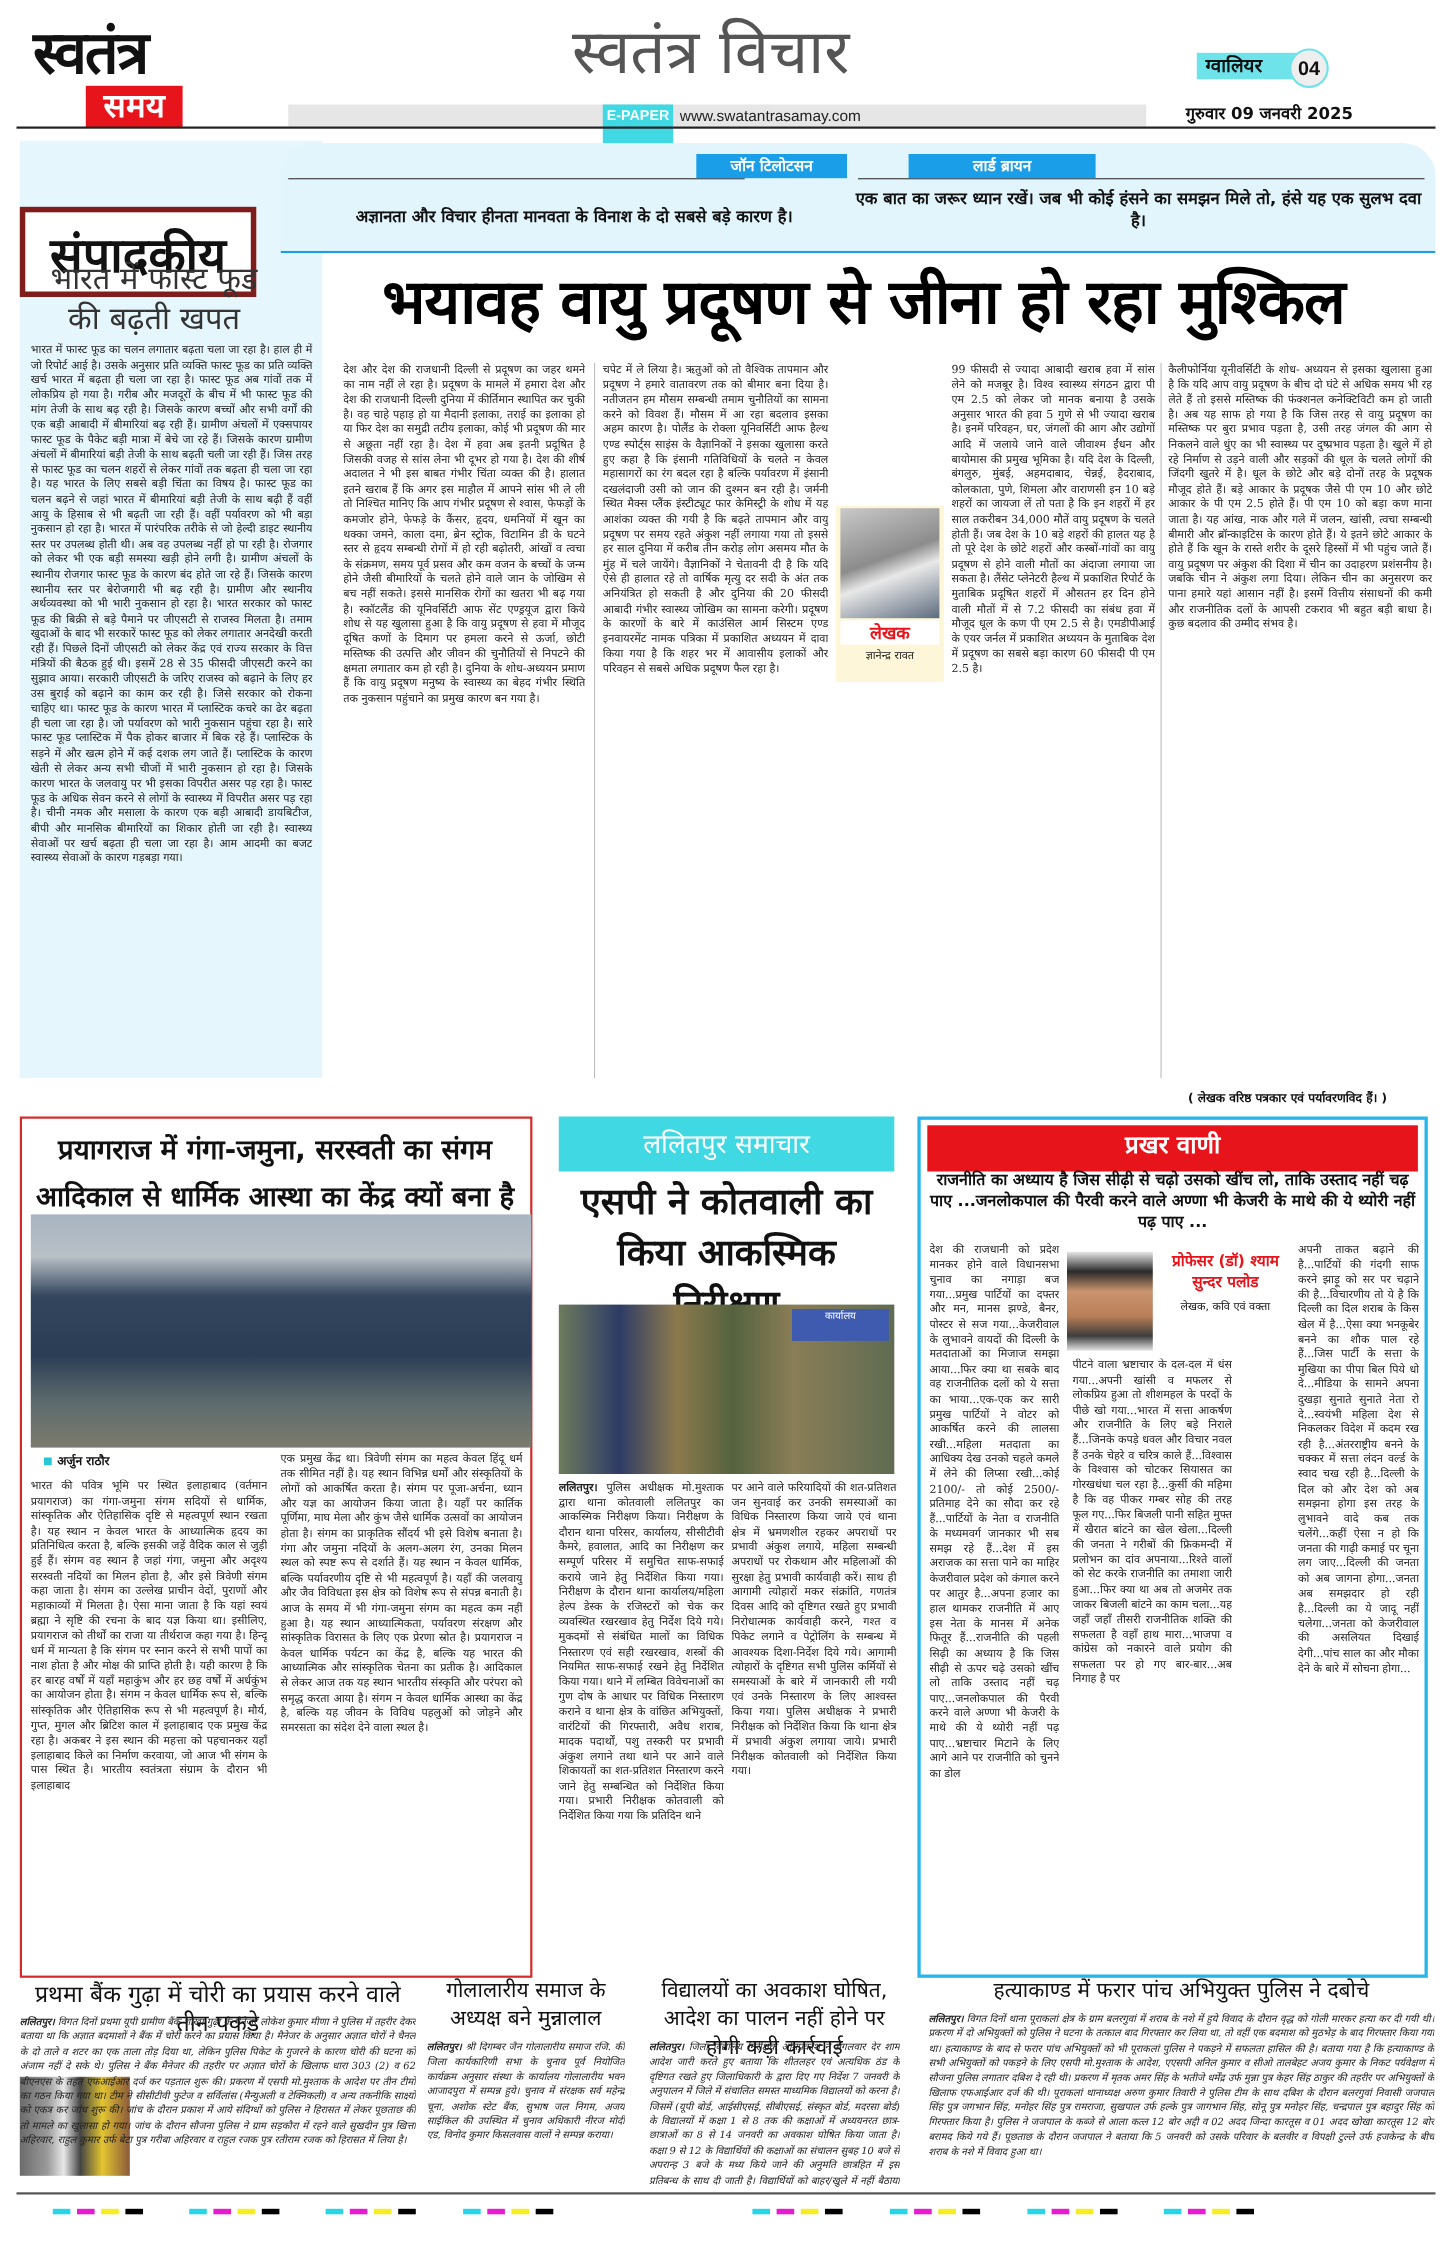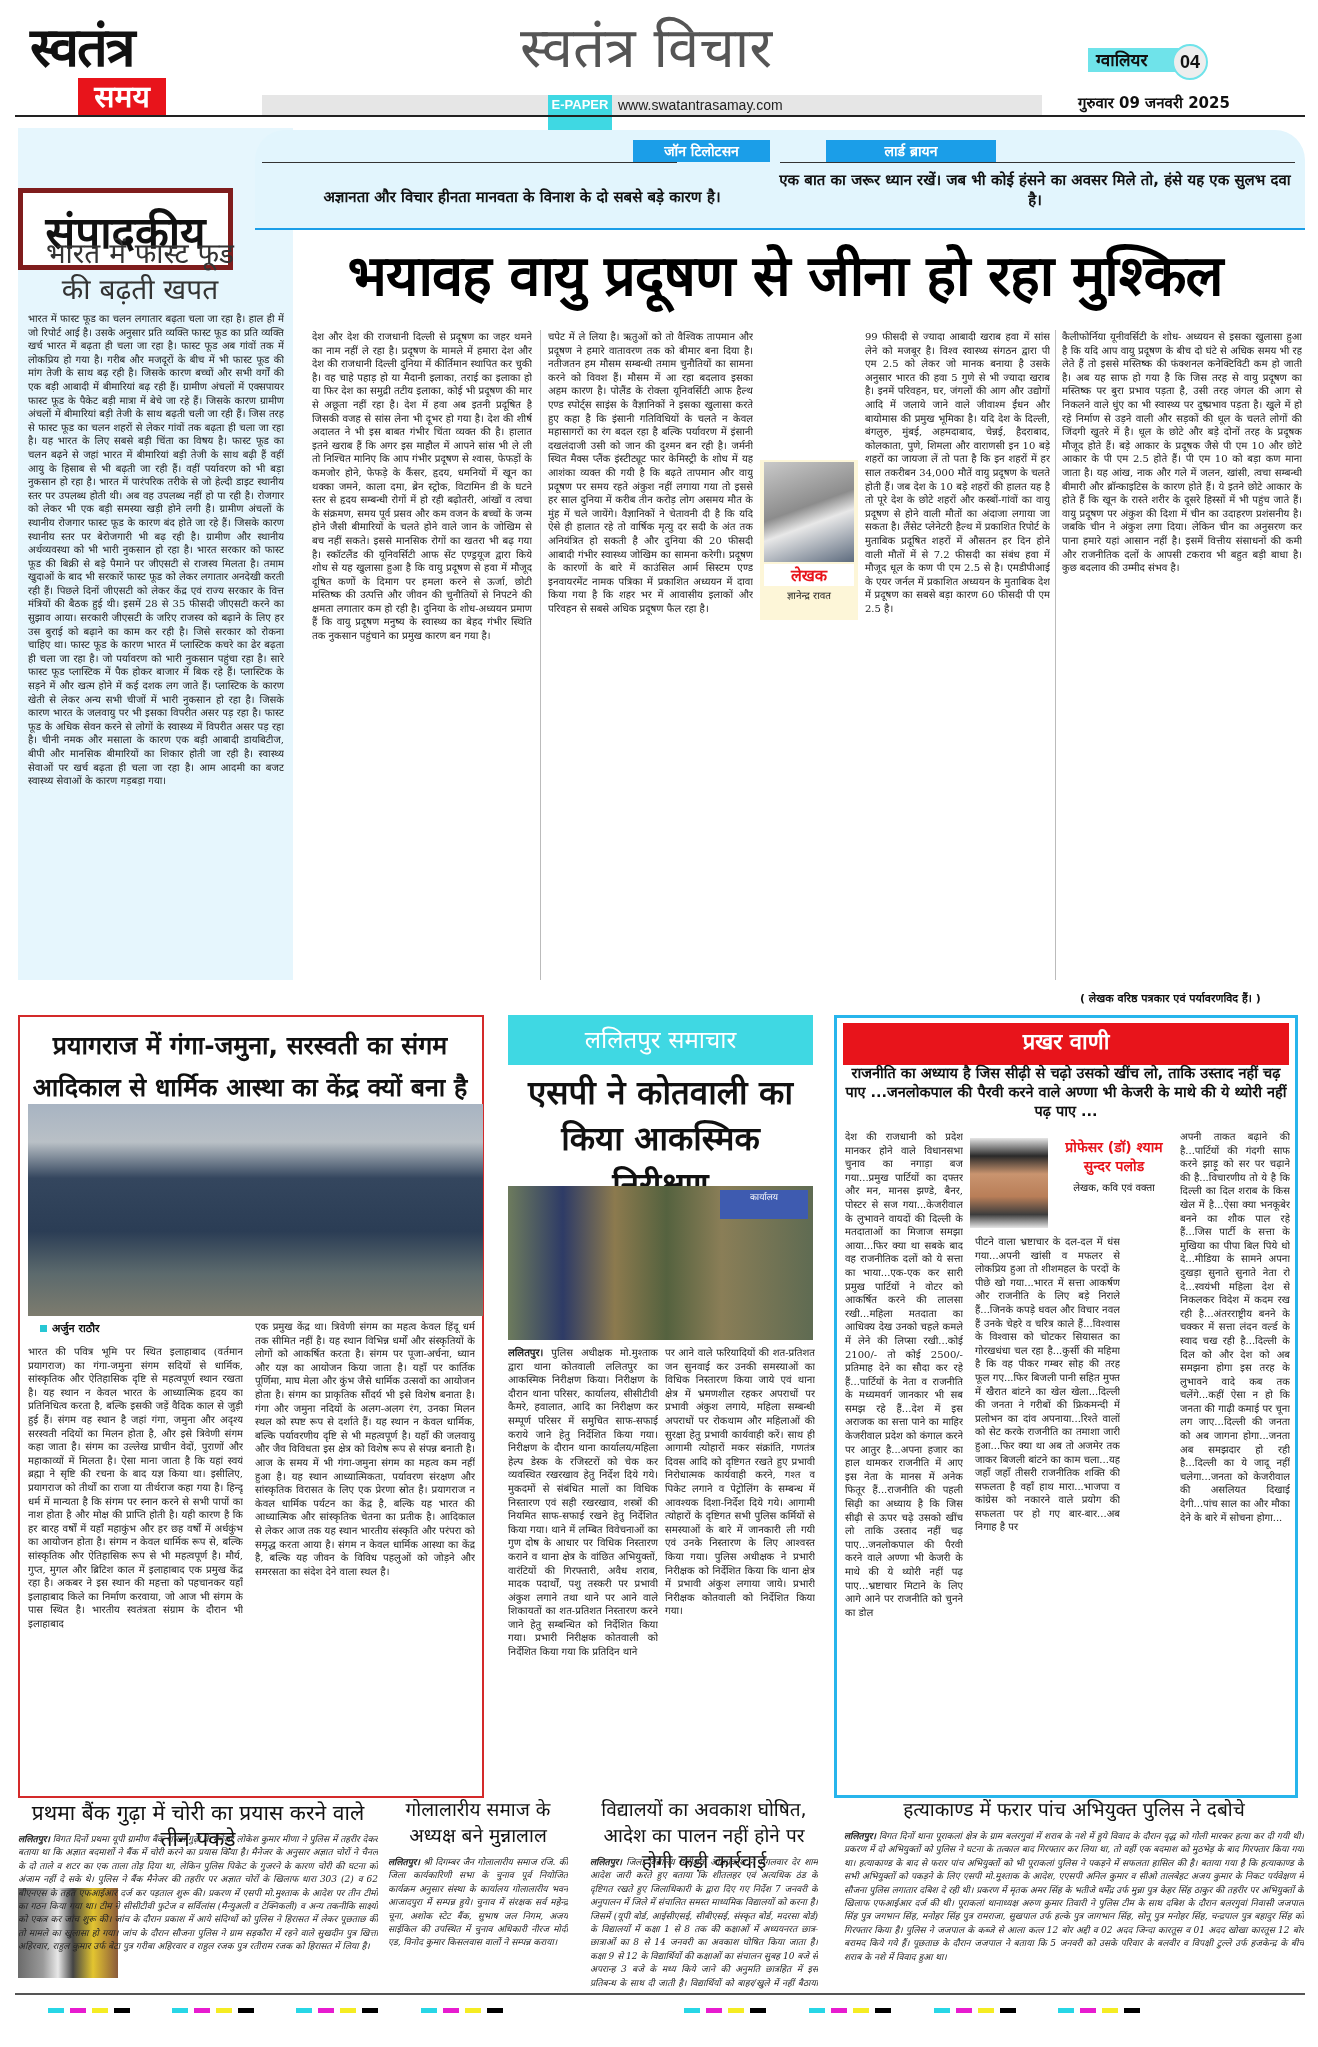--- a/index.html
+++ b/index.html
@@ -85,21 +85,21 @@
 <div class="abs edit-box">संपादकीय</div>
 <div class="abs edit-heading">भारत में फास्ट फूड की बढ़ती खपत</div>
 <div class="abs col-text" style="left:28px;top:312px;width:256px;height:660px;">भारत में फास्ट फूड का चलन लगातार बढ़ता चला जा रहा है। हाल ही में जो रिपोर्ट आई है। उसके अनुसार प्रति व्यक्ति फास्ट फूड का प्रति व्यक्ति खर्च भारत में बढ़ता ही चला जा रहा है। फास्ट फूड अब गांवों तक में लोकप्रिय हो गया है। गरीब और मजदूरों के बीच में भी फास्ट फूड की मांग तेजी के साथ बढ़ रही है। जिसके कारण बच्चों और सभी वर्गों की एक बड़ी आबादी में बीमारियां बढ़ रही हैं। ग्रामीण अंचलों में एक्सपायर फास्ट फूड के पैकेट बड़ी मात्रा में बेचे जा रहे हैं। जिसके कारण ग्रामीण अंचलों में बीमारियां बड़ी तेजी के साथ बढ़ती चली जा रही हैं। जिस तरह से फास्ट फूड का चलन शहरों से लेकर गांवों तक बढ़ता ही चला जा रहा है। यह भारत के लिए सबसे बड़ी चिंता का विषय है। फास्ट फूड का चलन बढ़ने से जहां भारत में बीमारियां बड़ी तेजी के साथ बढ़ी हैं वहीं आयु के हिसाब से भी बढ़ती जा रही हैं। वहीं पर्यावरण को भी बड़ा नुकसान हो रहा है। भारत में पारंपरिक तरीके से जो हेल्दी डाइट स्थानीय स्तर पर उपलब्ध होती थी। अब वह उपलब्ध नहीं हो पा रही है। रोजगार को लेकर भी एक बड़ी समस्या खड़ी होने लगी है। ग्रामीण अंचलों के स्थानीय रोजगार फास्ट फूड के कारण बंद होते जा रहे हैं। जिसके कारण स्थानीय स्तर पर बेरोजगारी भी बढ़ रही है। ग्रामीण और स्थानीय अर्थव्यवस्था को भी भारी नुकसान हो रहा है। भारत सरकार को फास्ट फूड की बिक्री से बड़े पैमाने पर जीएसटी से राजस्व मिलता है। तमाम खुदाओं के बाद भी सरकारें फास्ट फूड को लेकर लगातार अनदेखी करती रही हैं। पिछले दिनों जीएसटी को लेकर केंद्र एवं राज्य सरकार के वित्त मंत्रियों की बैठक हुई थी। इसमें 28 से 35 फीसदी जीएसटी करने का सुझाव आया। सरकारी जीएसटी के जरिए राजस्व को बढ़ाने के लिए हर उस बुराई को बढ़ाने का काम कर रही है। जिसे सरकार को रोकना चाहिए था। फास्ट फूड के कारण भारत में प्लास्टिक कचरे का ढेर बढ़ता ही चला जा रहा है। जो पर्यावरण को भारी नुकसान पहुंचा रहा है। सारे फास्ट फूड प्लास्टिक में पैक होकर बाजार में बिक रहे हैं। प्लास्टिक के सड़ने में और खत्म होने में कई दशक लग जाते हैं। प्लास्टिक के कारण खेती से लेकर अन्य सभी चीजों में भारी नुकसान हो रहा है। जिसके कारण भारत के जलवायु पर भी इसका विपरीत असर पड़ रहा है। फास्ट फूड के अधिक सेवन करने से लोगों के स्वास्थ्य में विपरीत असर पड़ रहा है। चीनी नमक और मसाला के कारण एक बड़ी आबादी डायबिटीज, बीपी और मानसिक बीमारियों का शिकार होती जा रही है। स्वास्थ्य सेवाओं पर खर्च बढ़ता ही चला जा रहा है। आम आदमी का बजट स्वास्थ्य सेवाओं के कारण गड़बड़ा गया।</div>
 
 <div class="abs quote-panel"></div>
 <div class="abs quote-line" style="left:262px;top:162px;width:415px;"></div>
 <div class="abs quote-tag" style="left:633px;top:140px;width:137px;">जॉन टिलोटसन</div>
 <div class="abs quote-text" style="left:262px;top:170px;width:520px;margin-top:17px;">अज्ञानता और विचार हीनता मानवता के विनाश के दो सबसे बड़े कारण है।</div>
 <div class="abs quote-line" style="left:780px;top:162px;width:515px;"></div>
 <div class="abs quote-tag" style="left:798px;top:140px;width:170px;margin-left:28px;">लार्ड ब्रायन</div>
-<div class="abs quote-text" style="left:770px;top:170px;width:530px;">एक बात का जरूर ध्यान रखें। जब भी कोई हंसने का अवसर मिले तो, हंसे यह एक सुलभ दवा है।</div>
+<div class="abs quote-text" style="left:770px;top:170px;width:530px;">एक बात का जरूर ध्यान रखें। जब भी कोई हंसने का समझन मिले तो, हंसे यह एक सुलभ दवा है।</div>
 
 <div class="abs main-headline">भयावह वायु प्रदूषण से जीना हो रहा मुश्किल</div>
 <div class="abs col-text" style="left:312px;top:330px;width:220px;height:650px;">देश और देश की राजधानी दिल्ली से प्रदूषण का जहर थमने का नाम नहीं ले रहा है। प्रदूषण के मामले में हमारा देश और देश की राजधानी दिल्ली दुनिया में कीर्तिमान स्थापित कर चुकी है। वह चाहे पहाड़ हो या मैदानी इलाका, तराई का इलाका हो या फिर देश का समुद्री तटीय इलाका, कोई भी प्रदूषण की मार से अछूता नहीं रहा है। देश में हवा अब इतनी प्रदूषित है जिसकी वजह से सांस लेना भी दूभर हो गया है। देश की शीर्ष अदालत ने भी इस बाबत गंभीर चिंता व्यक्त की है। हालात इतने खराब हैं कि अगर इस माहौल में आपने सांस भी ले ली तो निश्चित मानिए कि आप गंभीर प्रदूषण से श्वास, फेफड़ों के कमजोर होने, फेफड़े के कैंसर, हृदय, धमनियों में खून का थक्का जमने, काला दमा, ब्रेन स्ट्रोक, विटामिन डी के घटने स्तर से हृदय सम्बन्धी रोगों में हो रही बढ़ोतरी, आंखों व त्वचा के संक्रमण, समय पूर्व प्रसव और कम वजन के बच्चों के जन्म होने जैसी बीमारियों के चलते होने वाले जान के जोखिम से बच नहीं सकते। इससे मानसिक रोगों का खतरा भी बढ़ गया है। स्कॉटलैंड की यूनिवर्सिटी आफ सेंट एण्ड्रयूज द्वारा किये शोध से यह खुलासा हुआ है कि वायु प्रदूषण से हवा में मौजूद दूषित कणों के दिमाग पर हमला करने से ऊर्जा, छोटी मस्तिष्क की उत्पत्ति और जीवन की चुनौतियों से निपटने की क्षमता लगातार कम हो रही है। दुनिया के शोध-अध्ययन प्रमाण हैं कि वायु प्रदूषण मनुष्य के स्वास्थ्य का बेहद गंभीर स्थिति तक नुकसान पहुंचाने का प्रमुख कारण बन गया है।</div>
 <div class="abs colrule" style="left:540px;top:330px;height:650px;"></div>
 <div class="abs col-text" style="left:548px;top:330px;width:205px;height:650px;">चपेट में ले लिया है। ऋतुओं को तो वैश्विक तापमान और प्रदूषण ने हमारे वातावरण तक को बीमार बना दिया है। नतीजतन हम मौसम सम्बन्धी तमाम चुनौतियों का सामना करने को विवश हैं। मौसम में आ रहा बदलाव इसका अहम कारण है। पोलैंड के रोक्ला यूनिवर्सिटी आफ हैल्थ एण्ड स्पोर्ट्स साइंस के वैज्ञानिकों ने इसका खुलासा करते हुए कहा है कि इंसानी गतिविधियों के चलते न केवल महासागरों का रंग बदल रहा है बल्कि पर्यावरण में इंसानी दखलंदाजी उसी को जान की दुश्मन बन रही है। जर्मनी स्थित मैक्स प्लैंक इंस्टीट्यूट फार केमिस्ट्री के शोध में यह आशंका व्यक्त की गयी है कि बढ़ते तापमान और वायु प्रदूषण पर समय रहते अंकुश नहीं लगाया गया तो इससे हर साल दुनिया में करीब तीन करोड़ लोग असमय मौत के मुंह में चले जायेंगे। वैज्ञानिकों ने चेतावनी दी है कि यदि ऐसे ही हालात रहे तो वार्षिक मृत्यु दर सदी के अंत तक अनियंत्रित हो सकती है और दुनिया की 20 फीसदी आबादी गंभीर स्वास्थ्य जोखिम का सामना करेगी। प्रदूषण के कारणों के बारे में काउंसिल आर्म सिस्टम एण्ड इनवायरमेंट नामक पत्रिका में प्रकाशित अध्ययन में दावा किया गया है कि शहर भर में आवासीय इलाकों और परिवहन से सबसे अधिक प्रदूषण फैल रहा है।</div>
 <div class="abs author-box"></div>
 <div class="abs author-photo"></div>
 <div class="abs author-tag">लेखक</div>
 <div class="abs author-name">ज्ञानेन्द्र रावत</div>
 <div class="abs col-text" style="left:865px;top:330px;width:185px;height:650px;">99 फीसदी से ज्यादा आबादी खराब हवा में सांस लेने को मजबूर है। विश्व स्वास्थ्य संगठन द्वारा पी एम 2.5 को लेकर जो मानक बनाया है उसके अनुसार भारत की हवा 5 गुणे से भी ज्यादा खराब है। इनमें परिवहन, घर, जंगलों की आग और उद्योगों आदि में जलाये जाने वाले जीवाश्म ईंधन और बायोमास की प्रमुख भूमिका है। यदि देश के दिल्ली, बंगलुरु, मुंबई, अहमदाबाद, चेन्नई, हैदराबाद, कोलकाता, पुणे, शिमला और वाराणसी इन 10 बड़े शहरों का जायजा लें तो पता है कि इन शहरों में हर साल तकरीबन 34,000 मौतें वायु प्रदूषण के चलते होती हैं। जब देश के 10 बड़े शहरों की हालत यह है तो पूरे देश के छोटे शहरों और कस्बों-गांवों का वायु प्रदूषण से होने वाली मौतों का अंदाजा लगाया जा सकता है। लैंसेट प्लेनेटरी हैल्थ में प्रकाशित रिपोर्ट के मुताबिक प्रदूषित शहरों में औसतन हर दिन होने वाली मौतों में से 7.2 फीसदी का संबंध हवा में मौजूद धूल के कण पी एम 2.5 से है। एमडीपीआई के एयर जर्नल में प्रकाशित अध्ययन के मुताबिक देश में प्रदूषण का सबसे बड़ा कारण 60 फीसदी पी एम 2.5 है।</div>

